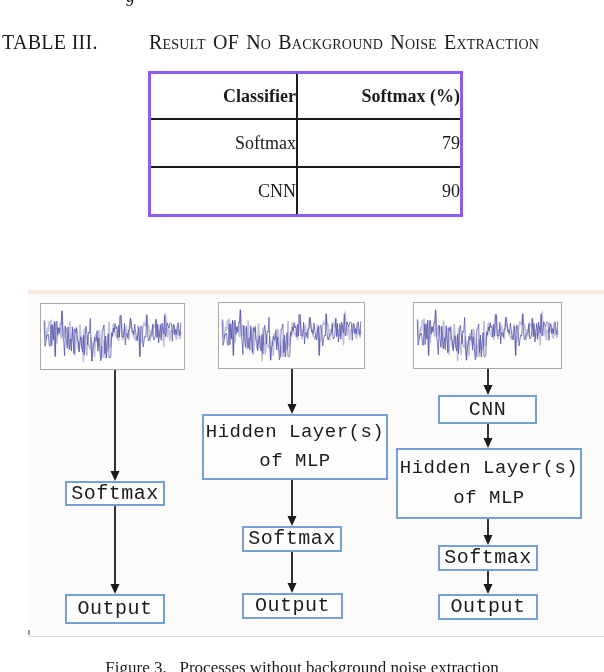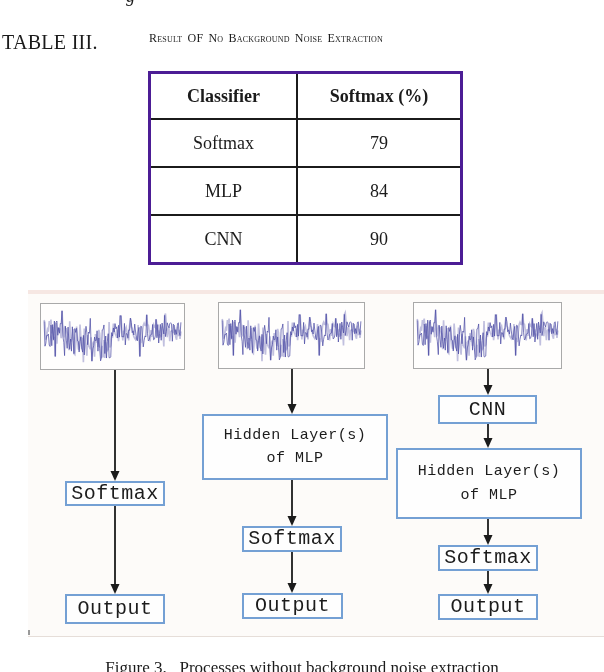--- a/index.html
+++ b/index.html
@@ -4,28 +4,28 @@
 <style>
   html,body{margin:0;padding:0;background:#ffffff;}
   body{width:604px;height:672px;position:relative;overflow:hidden;
        font-family:"Liberation Serif", serif;color:#1b1b1b;}
 
   
   .top-frag{position:absolute;left:126px;top:-14px;font-size:18px;font-style:italic;}
 
   
   .tbl-label{position:absolute;left:2px;top:31px;font-size:20px;letter-spacing:.3px;}
-  .tbl-title{position:absolute;left:149px;top:31px;width:455px;font-size:12px;
+  .tbl-title{position:absolute;left:149px;top:31px;width:455px;font-size:20px;
              font-variant:small-caps;letter-spacing:.2px;word-spacing:2px;white-space:nowrap;}
 
   
   table.results{position:absolute;left:148px;top:71px;border-collapse:collapse;
                 font-size:18px;text-align:center;}
   table.results th,table.results td{border:2px solid #1b1b1b;padding:0;}
-  table.results{border:3px solid #4c1d95;}
+  table.results{border:3px solid #8b5cf6;text-align:right;}
   table.results th{font-weight:bold;height:44px;}
   table.results td{height:46px;font-weight:normal;}
   .col-classifier{width:145px;}
   .col-accuracy{width:162px;}
   td.bold{font-weight:bold;border-radius:20px;}
 
   
   .figure{position:absolute;left:28px;top:290px;width:576px;height:346px;
           background:#fdfbf9;border-bottom:1px solid #e6ded9;}
   .pink-strip{position:absolute;left:0;top:0;width:576px;height:4px;background:#f6e7e3;}
@@ -34,21 +34,21 @@
   .wave{position:absolute;background:#fffefd;border:1px solid var(--wave-border,#a9a9a9);
         box-sizing:border-box;}
   .arrow-layer{position:absolute;left:0;top:0;width:604px;height:672px;pointer-events:none;}
 
   .fbox{position:absolute;box-sizing:border-box;background:#fefefe;
         border:2px solid var(--box-border,#74a0d4);
         font-family:"Liberation Mono","DejaVu Sans Mono",monospace;
         display:flex;align-items:center;justify-content:center;
         font-size:20px;color:#1c1c1c;white-space:pre-line;text-align:center;
         letter-spacing:.5px;line-height:1.0;}
-  .fbox.two{font-size:15px;line-height:1.55;}
+  .fbox.two{font-size:19px;line-height:1.55;}
 
   
   .fig-caption{position:absolute;left:0;top:658px;width:604px;text-align:center;
                font-size:17px;white-space:pre;}
 </style>
 </head>
 <body>
 
 <span class="top-frag">g</span>
 
@@ -59,24 +59,20 @@
   <thead>
     <tr>
       <th class="col-classifier">Classifier</th>
       <th class="col-accuracy">Softmax (%)</th>
     </tr>
   </thead>
   <tbody>
     <tr>
       <td>Softmax</td>
       <td>79</td>
-    </tr>
-    <tr>
-      <td>MLP</td>
-      <td>84</td>
     </tr>
     <tr>
       <td>CNN</td>
       <td class="bold">90</td>
     </tr>
   </tbody>
 </table>
 
 <div class="figure">
   <div class="pink-strip" style="background: rgb(246, 231, 227);"></div>

